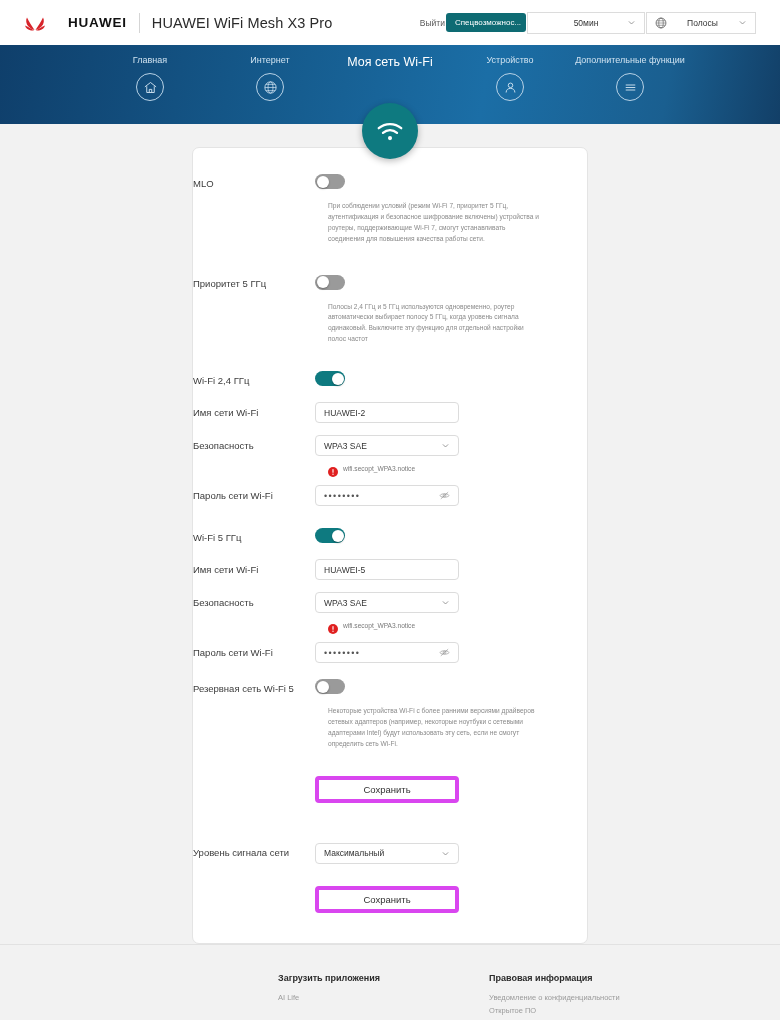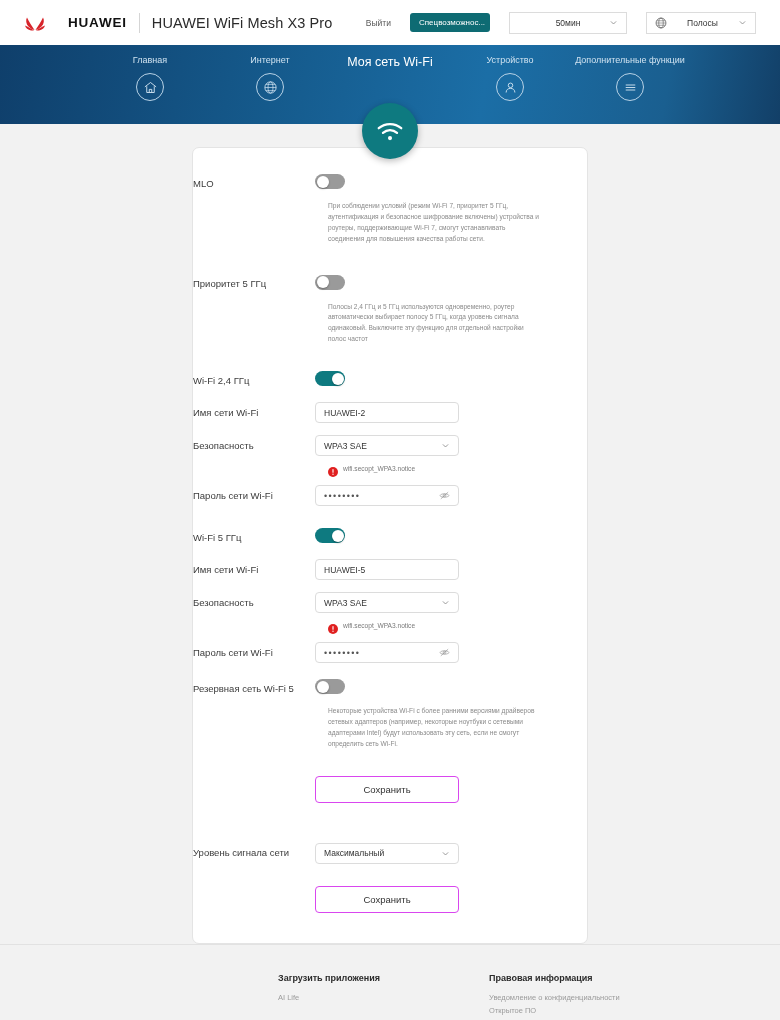--- a/index.html
+++ b/index.html
@@ -17,21 +17,21 @@
     height: 45px; background: #ffffff; flex: 0 0 45px;
     display: flex; align-items: center; padding: 0 24px;
   }
   .logo-block { display: flex; align-items: center; gap: 22px; }
   .logo-mark { width: 22px; height: 16px; flex: 0 0 22px; }
   .logo-word {
     font-size: 13.5px; font-weight: bold; letter-spacing: 0.8px; color: #111;
   }
   .logo-sep { width: 1px; height: 20px; background: #d5d5d5; margin: 0 12px; }
   .product-title { font-size: 14.5px; color: #2b2b2b; letter-spacing: 0.1px; }
-  .topbar-right { margin-left: auto; display: flex; align-items: center; gap: 19px; }
+  .topbar-right { margin-left: auto; display: flex; align-items: center; gap: 1px; }
   .logout-link { font-size: 8.5px; color: #5a5a5a; cursor: pointer; }
   .access-btn {
     background: #0e6b73; color: #fff; font-size: 8px;
     padding: 5px 9px; border-radius: 3px; border: none;
     max-width: 80px; overflow: hidden; white-space: nowrap; cursor: pointer;
   }
   .sel-pill {
     background: #fff; border: 1px solid #dcdcdc; border-radius: 0;
     height: 22px; display: flex; align-items: center; cursor: pointer;
     font-size: 8.5px; color: #333;
@@ -107,21 +107,21 @@
   .txtbox .val { flex: 1 1 auto; overflow: hidden; white-space: nowrap; }
   .txtbox .chev { margin-right: 0; }
   .pwd-dots { letter-spacing: 1.4px; font-size: 9px; color: #555; }
   .eye { width: 11px; height: 11px; flex: 0 0 11px; cursor: pointer; }
 
   .notice { display: flex; align-items: center; gap: 5px; margin: 7px 0 0 135px; }
   .notice .err-ico { width: 10px; height: 10px; flex: 0 0 10px; }
   .notice .err-txt { font-size: 6.6px; color: #7a7a7a; }
 
   .btn-save {
-    width: 144px; height: 27px; background: #fff; border: 1px solid #d946ef;
+    width: 144px; height: 27px; background: #fff; border: 4px solid #d946ef;
     border-radius: 4px; font-size: 9.5px; color: #333; cursor: pointer;
     font-family: inherit;
   }
 
   .sp-12 { height: 12px; } .sp-16 { height: 16px; }
   .sp-22 { height: 22px; } .sp-26 { height: 26px; } .sp-30 { height: 30px; }
   .sp-40 { height: 40px; }
 
   
   .footer { flex: 0 0 auto; background: #f2f2f2; border-top: 1px solid #e2e2e2;

